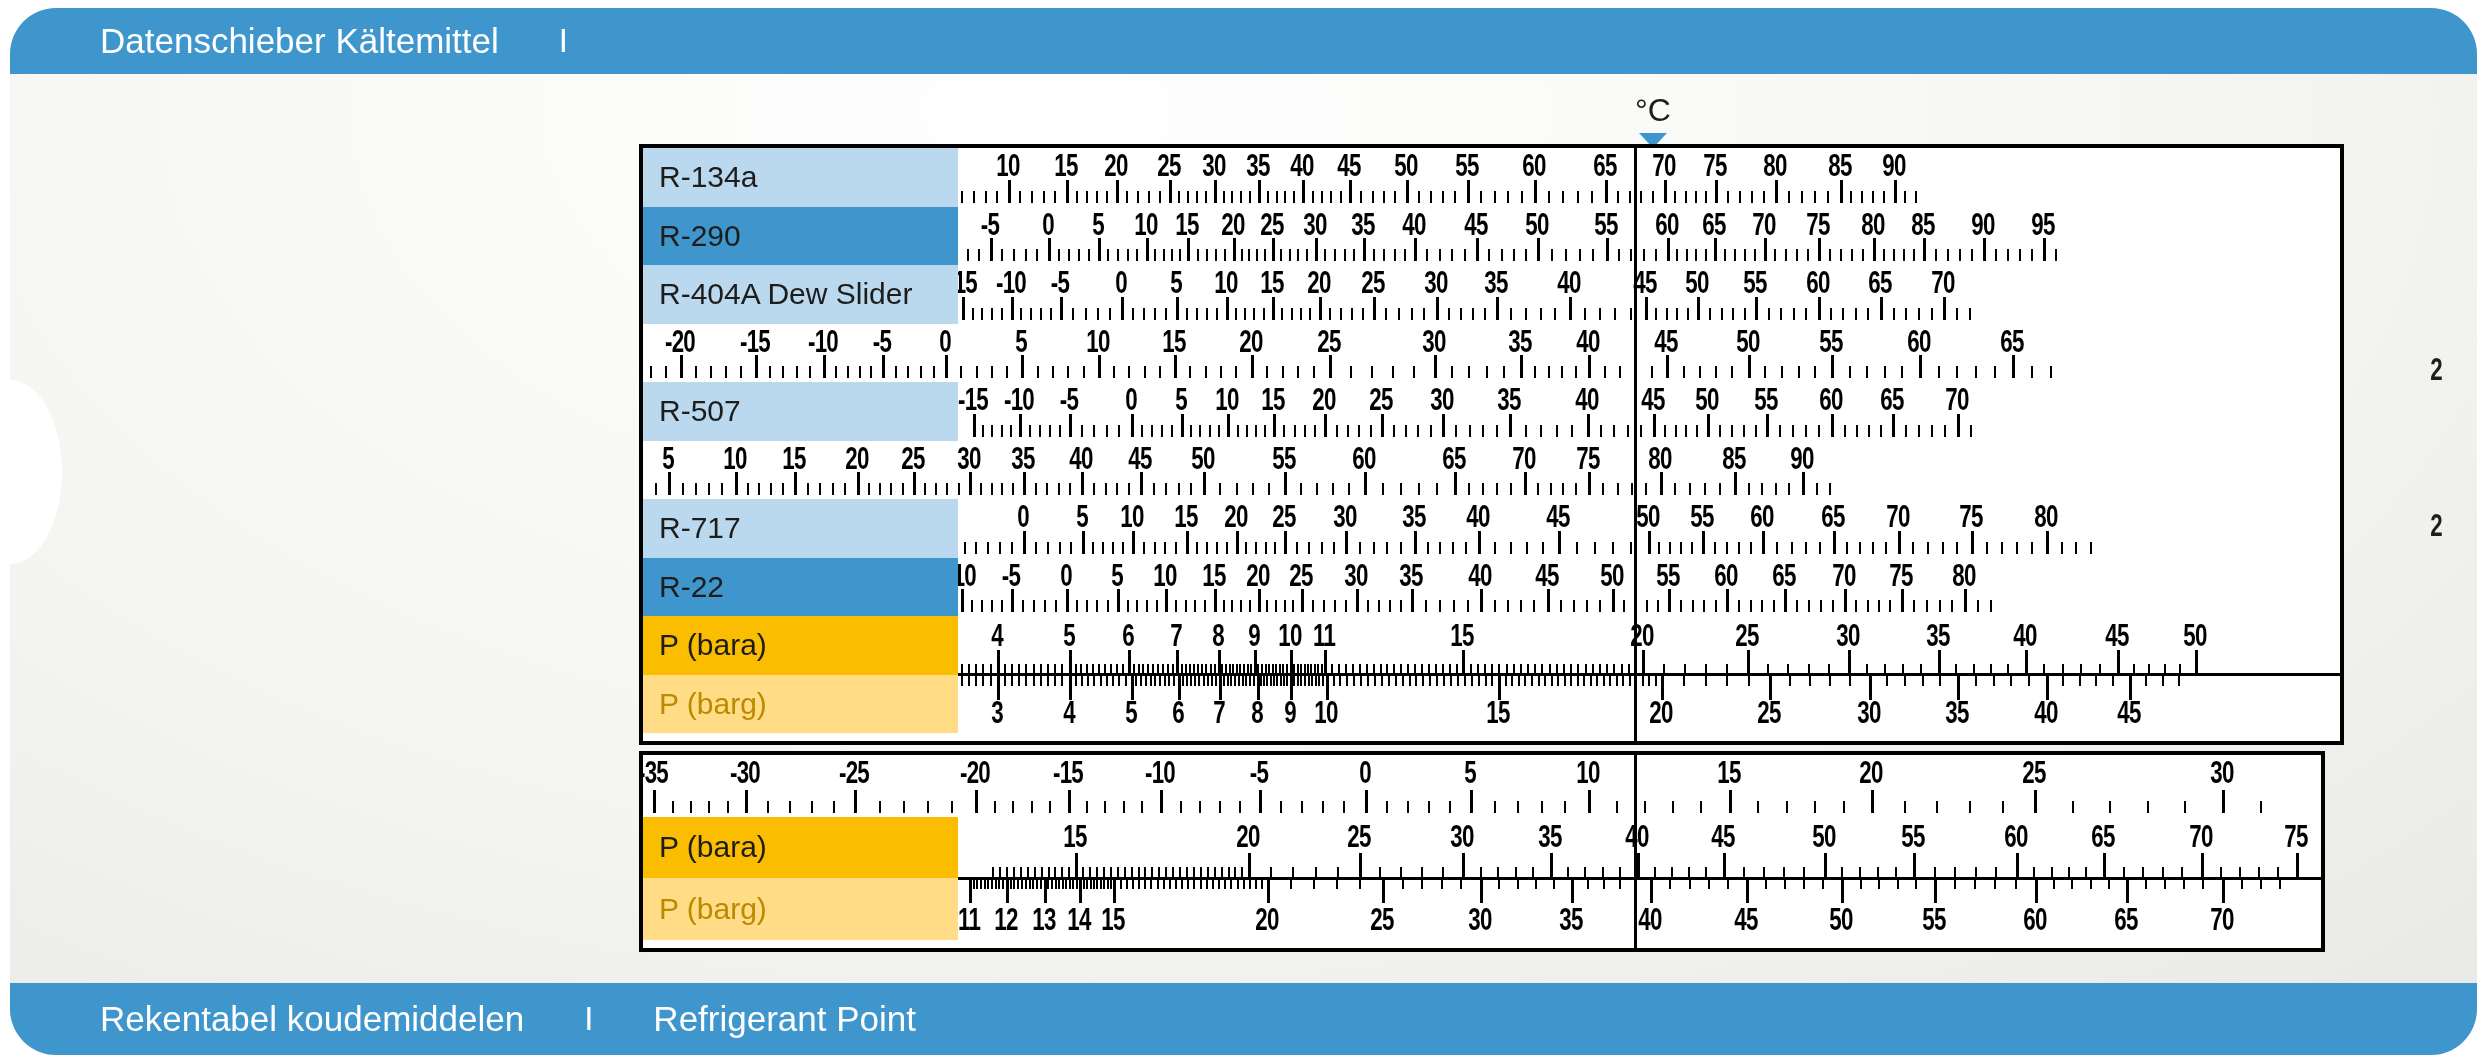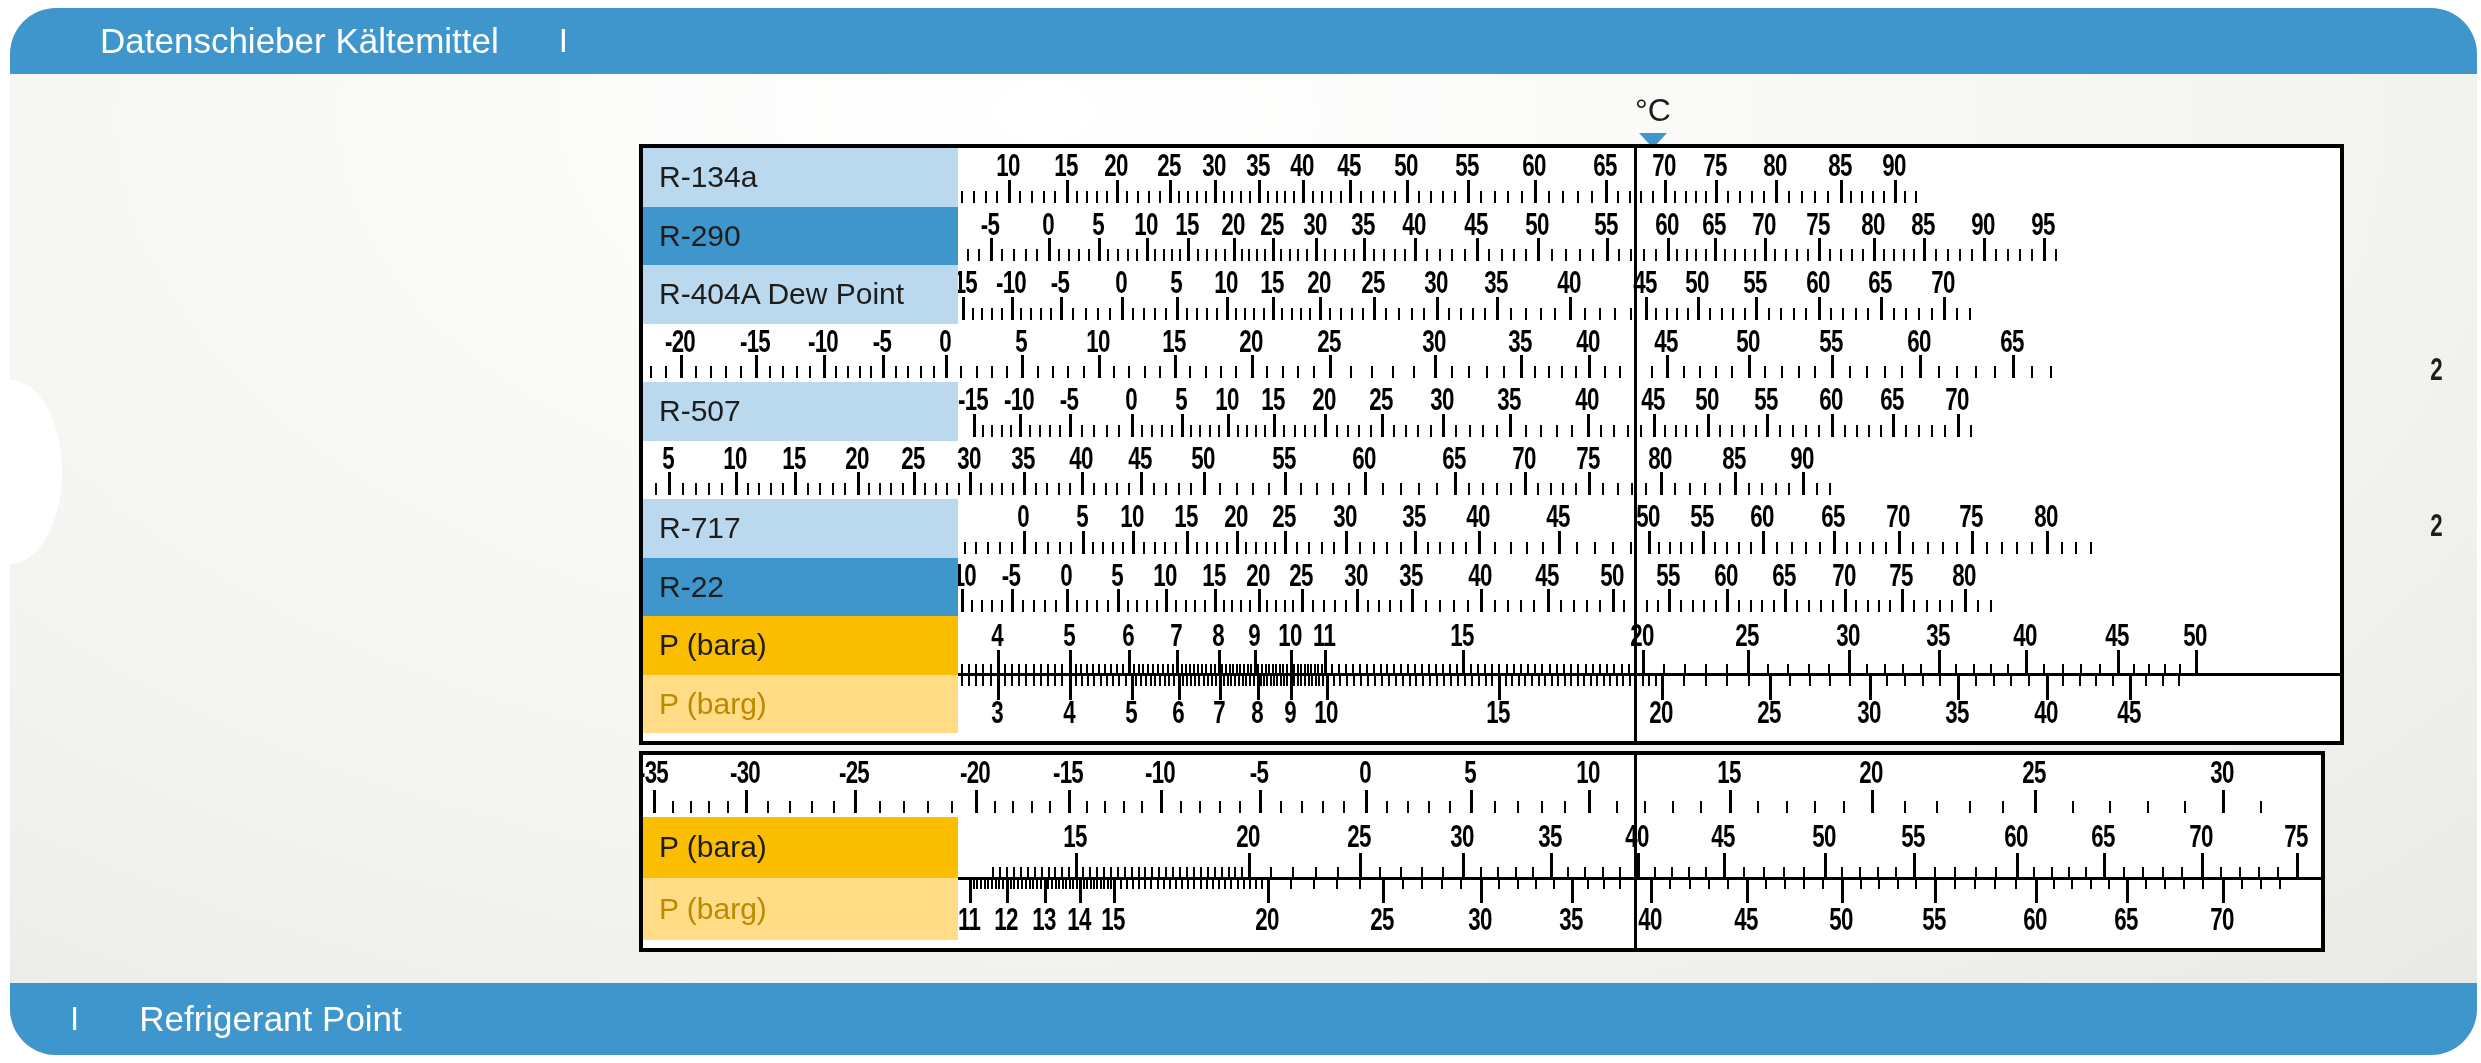--- a/index.html
+++ b/index.html
@@ -61,20 +61,21 @@
     </div>
 
     <div class="notch"></div>
 
     <div class="cunit">
       <span>°C</span>
       <div class="tri"></div>
     </div>
 
     <div class="bar bottombar" id="bottombar" style="background: rgb(62, 150, 205);">
+      <span class="t1">Rekentabel koudemiddelen</span>
       <span class="div">I</span>
       <span>Refrigerant Point</span>
     </div>
   </div>
 
   <div id="panel1" class="panel">
       <div class="row temp">
         <div class="lbl" style="background: rgb(186, 217, 239); color: rgb(29, 29, 27);">R-134a</div>
         <div class="scale">
           <div class="num" style="left: 3.6%;">10</div>
@@ -307,21 +308,21 @@
           <div class="tick minor" style="left: 76.78%;"></div>
           <div class="tick minor" style="left: 77.64%;"></div>
           <div class="num" style="left: 78.5%;">95</div>
           <div class="tick major" style="left: 78.5%;"></div>
           <div class="tick minor" style="left: 1.46%;"></div>
           <div class="tick minor" style="left: 0.62%;"></div>
           <div class="tick minor" style="left: 79.36%;"></div>
         </div>
       </div>
       <div class="row temp">
-        <div class="lbl" style="background: rgb(186, 217, 239); color: rgb(29, 29, 27);">R-404A Dew Point</div>
+        <div class="lbl" style="background: rgb(186, 217, 239); color: rgb(29, 29, 27);">R-404A Dew Slider</div>
         <div class="scale">
           <div class="num" style="left: 0.3%;">-15</div>
           <div class="tick major" style="left: 0.3%;"></div>
           <div class="tick minor" style="left: 1%;"></div>
           <div class="tick minor" style="left: 1.7%;"></div>
           <div class="tick minor" style="left: 2.4%;"></div>
           <div class="tick minor" style="left: 3.1%;"></div>
           <div class="num" style="left: 3.8%;">-10</div>
           <div class="tick major" style="left: 3.8%;"></div>
           <div class="tick minor" style="left: 4.52%;"></div>

